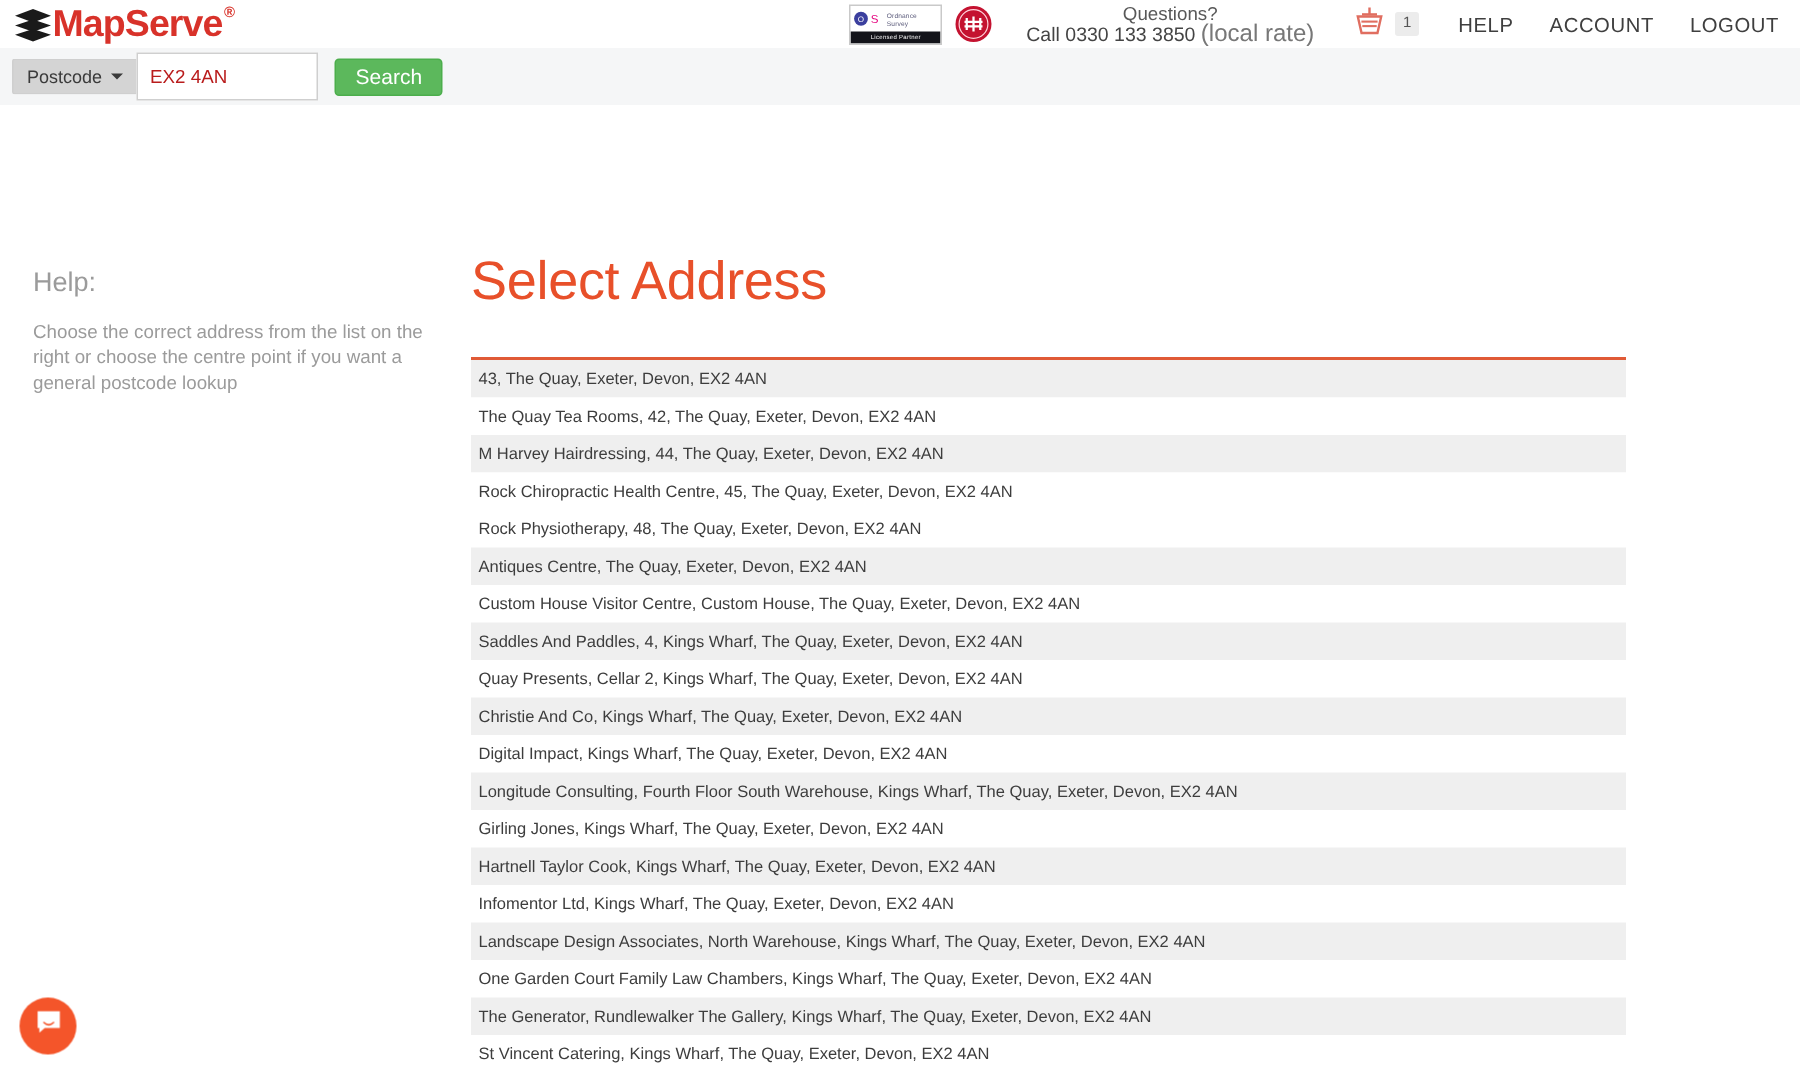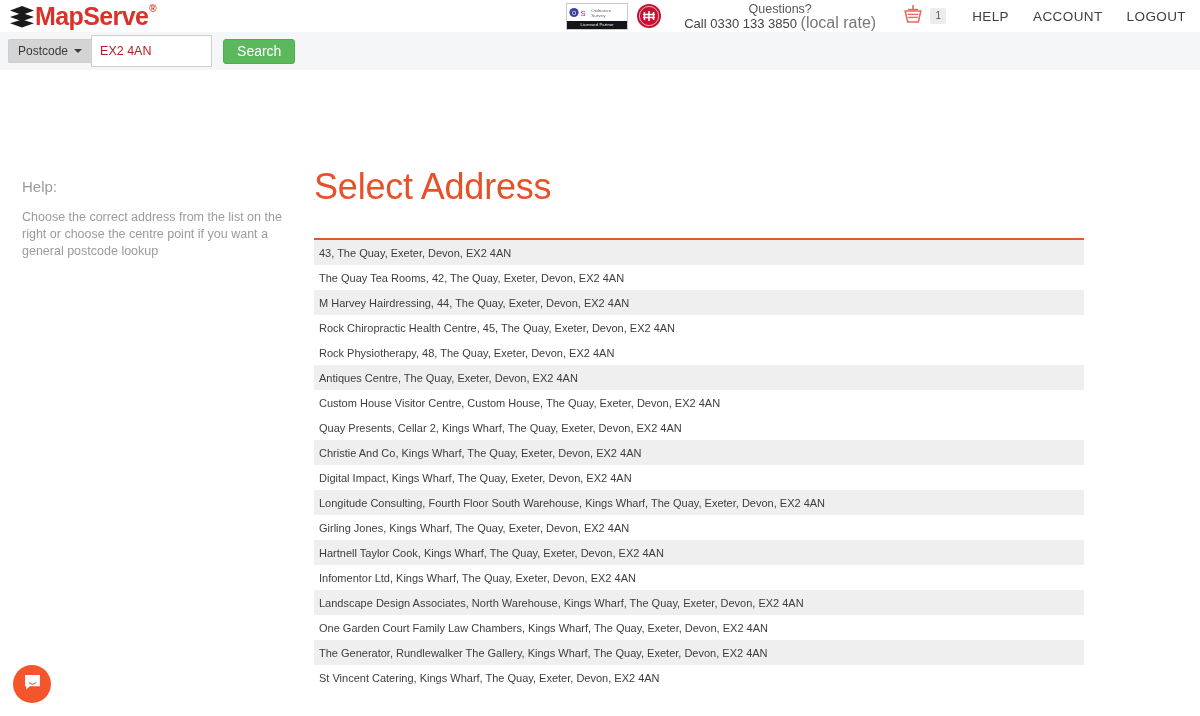--- a/index.html
+++ b/index.html
@@ -159,21 +159,21 @@
   }
 
   
   .body-wrap { display: flex; padding-top: 0; }
   .side-help {
     width: 310px;
     flex: none;
     padding: 108px 20px 0 22px;
   }
   .help-title {
-    font-size: 15px;
+    font-size: 18px;
     color: #9b9b9b;
     margin-bottom: 14px;
   }
   .help-text {
     font-size: 12.5px;
     line-height: 17px;
     color: #9b9b9b;
     max-width: 270px;
   }
 
@@ -322,20 +322,21 @@
     <h1 class="page-title">Select Address</h1>
     <hr class="title-rule">
     <div class="addr-list">
         <div class="addr-row alt">43, The Quay, Exeter, Devon, EX2 4AN</div>
         <div class="addr-row">The Quay Tea Rooms, 42, The Quay, Exeter, Devon, EX2 4AN</div>
         <div class="addr-row alt">M Harvey Hairdressing, 44, The Quay, Exeter, Devon, EX2 4AN</div>
         <div class="addr-row">Rock Chiropractic Health Centre, 45, The Quay, Exeter, Devon, EX2 4AN</div>
         <div class="addr-row">Rock Physiotherapy, 48, The Quay, Exeter, Devon, EX2 4AN</div>
         <div class="addr-row alt">Antiques Centre, The Quay, Exeter, Devon, EX2 4AN</div>
         <div class="addr-row">Custom House Visitor Centre, Custom House, The Quay, Exeter, Devon, EX2 4AN</div>
+        <div class="addr-row alt">Saddles And Paddles, 4, Kings Wharf, The Quay, Exeter, Devon, EX2 4AN</div>
         <div class="addr-row">Quay Presents, Cellar 2, Kings Wharf, The Quay, Exeter, Devon, EX2 4AN</div>
         <div class="addr-row alt">Christie And Co, Kings Wharf, The Quay, Exeter, Devon, EX2 4AN</div>
         <div class="addr-row">Digital Impact, Kings Wharf, The Quay, Exeter, Devon, EX2 4AN</div>
         <div class="addr-row alt">Longitude Consulting, Fourth Floor South Warehouse, Kings Wharf, The Quay, Exeter, Devon, EX2 4AN</div>
         <div class="addr-row">Girling Jones, Kings Wharf, The Quay, Exeter, Devon, EX2 4AN</div>
         <div class="addr-row alt">Hartnell Taylor Cook, Kings Wharf, The Quay, Exeter, Devon, EX2 4AN</div>
         <div class="addr-row">Infomentor Ltd, Kings Wharf, The Quay, Exeter, Devon, EX2 4AN</div>
         <div class="addr-row alt">Landscape Design Associates, North Warehouse, Kings Wharf, The Quay, Exeter, Devon, EX2 4AN</div>
         <div class="addr-row">One Garden Court Family Law Chambers, Kings Wharf, The Quay, Exeter, Devon, EX2 4AN</div>
         <div class="addr-row alt">The Generator, Rundlewalker The Gallery, Kings Wharf, The Quay, Exeter, Devon, EX2 4AN</div>

